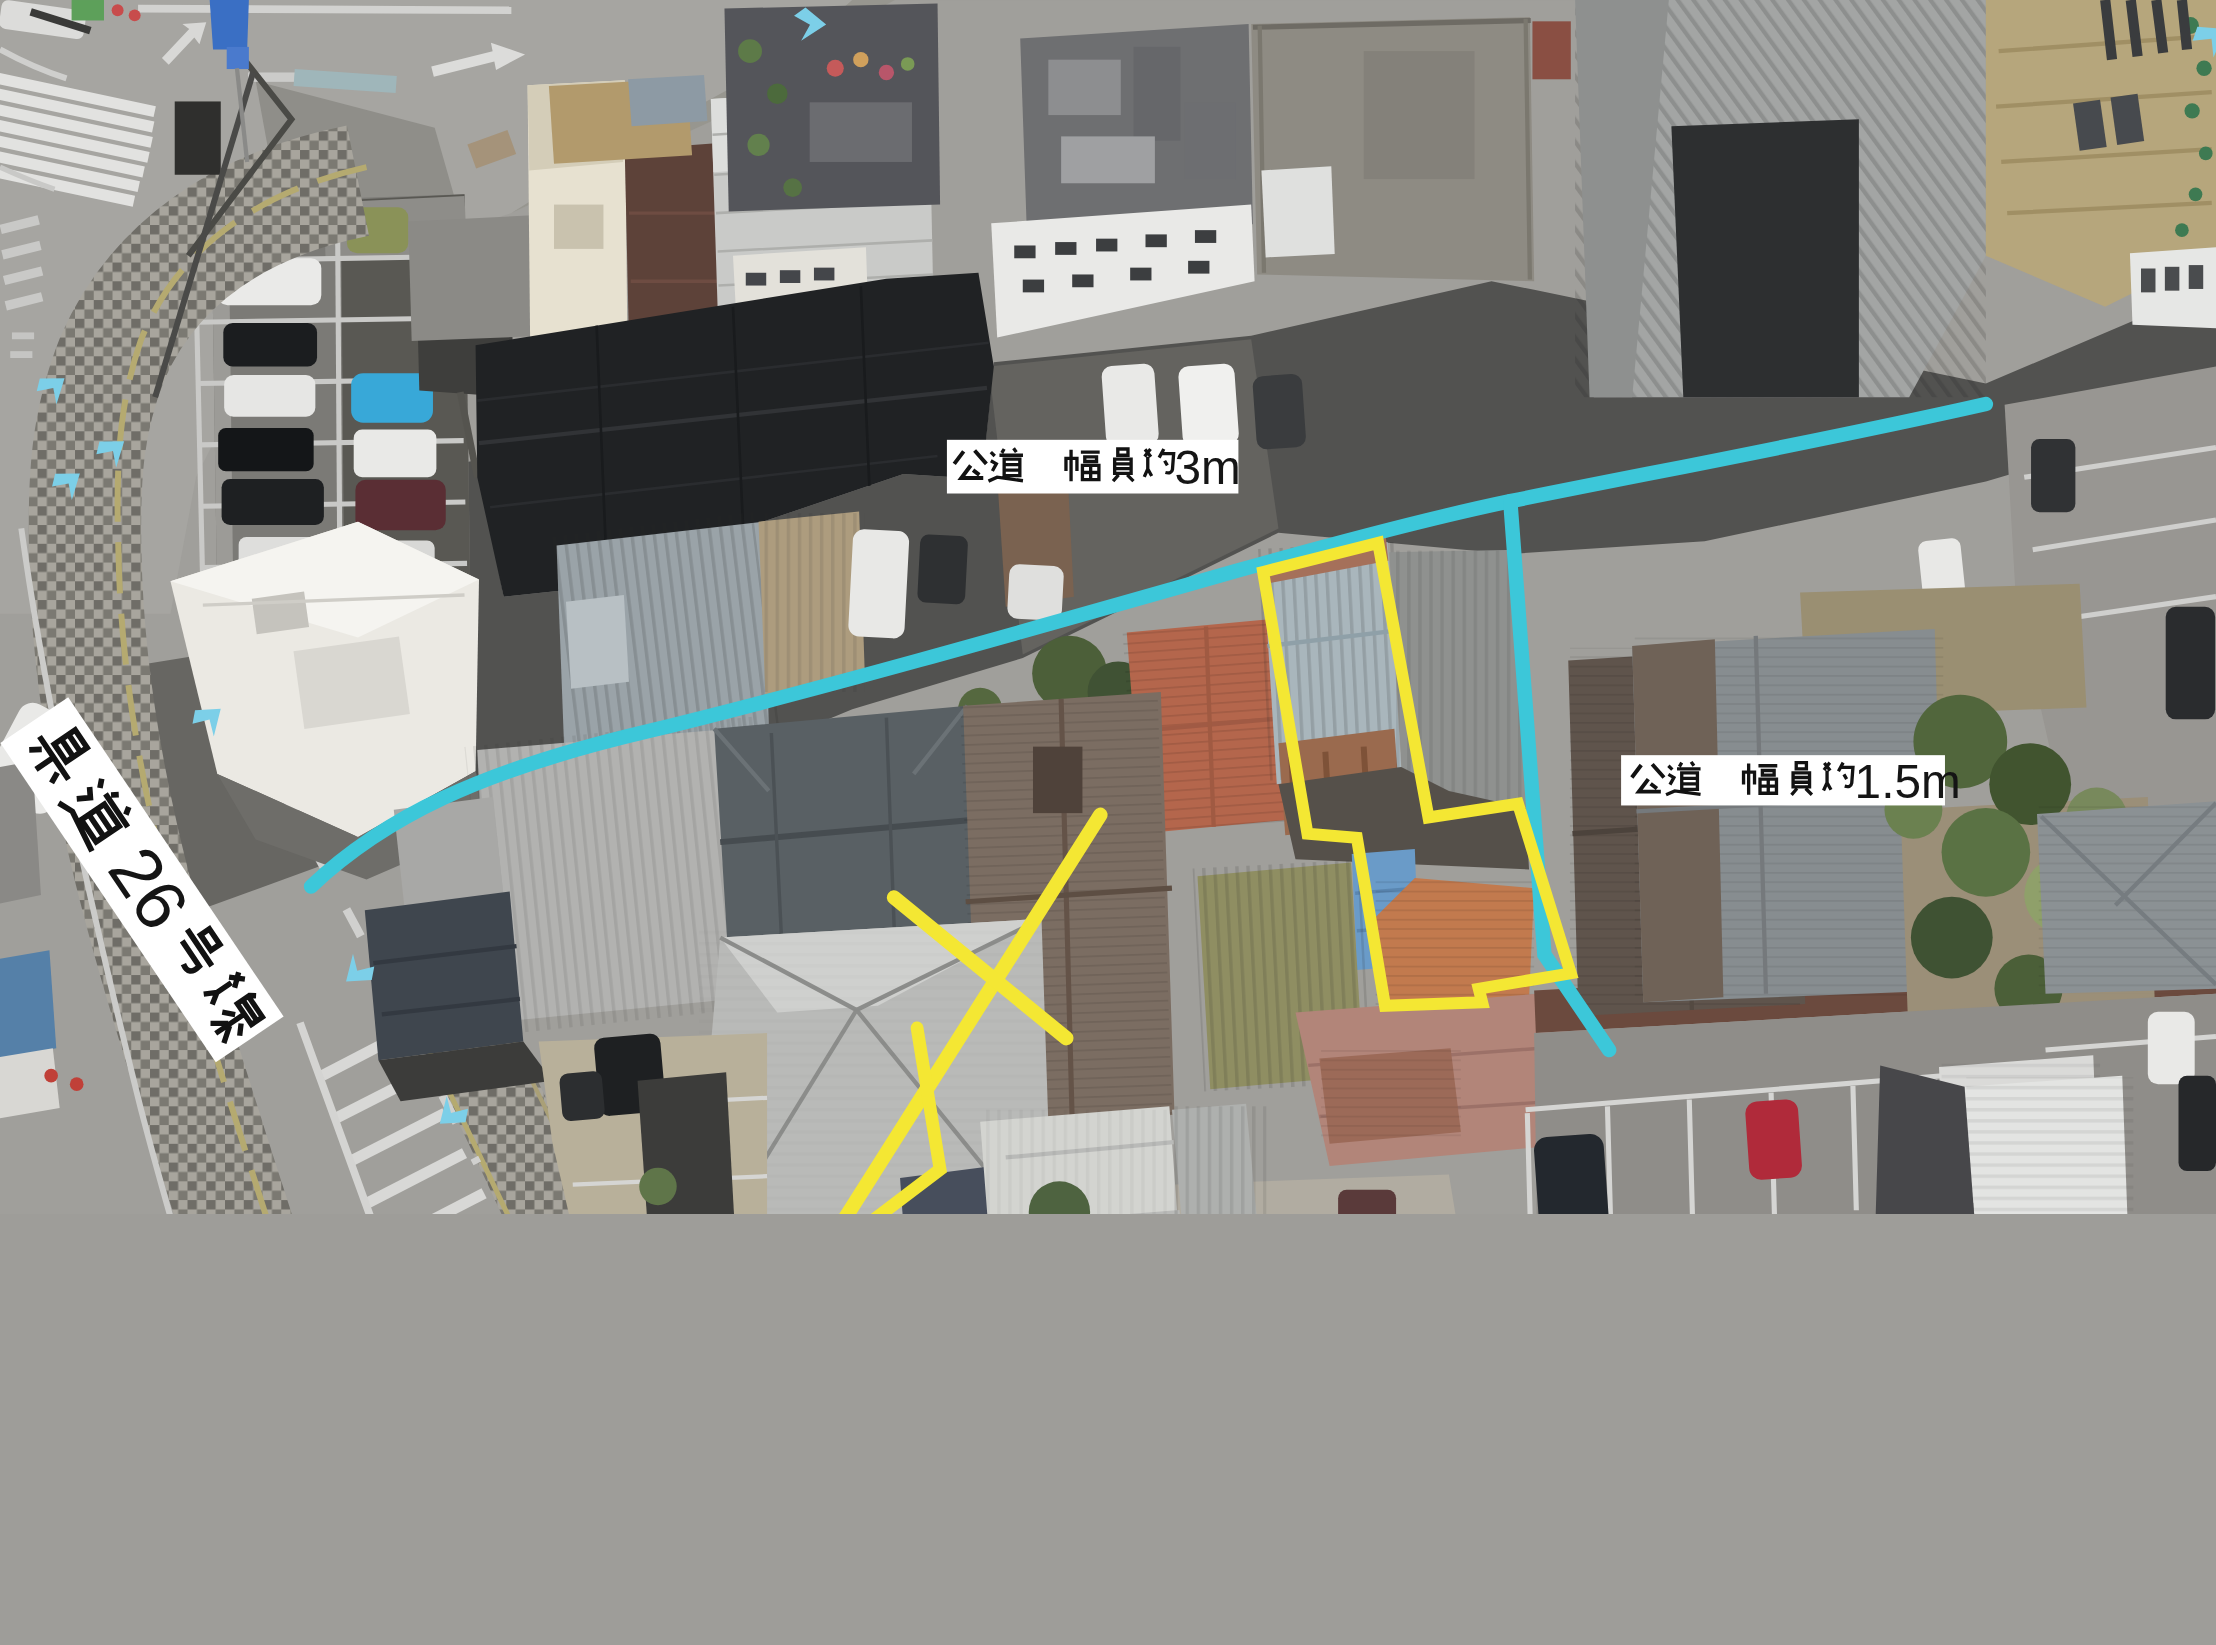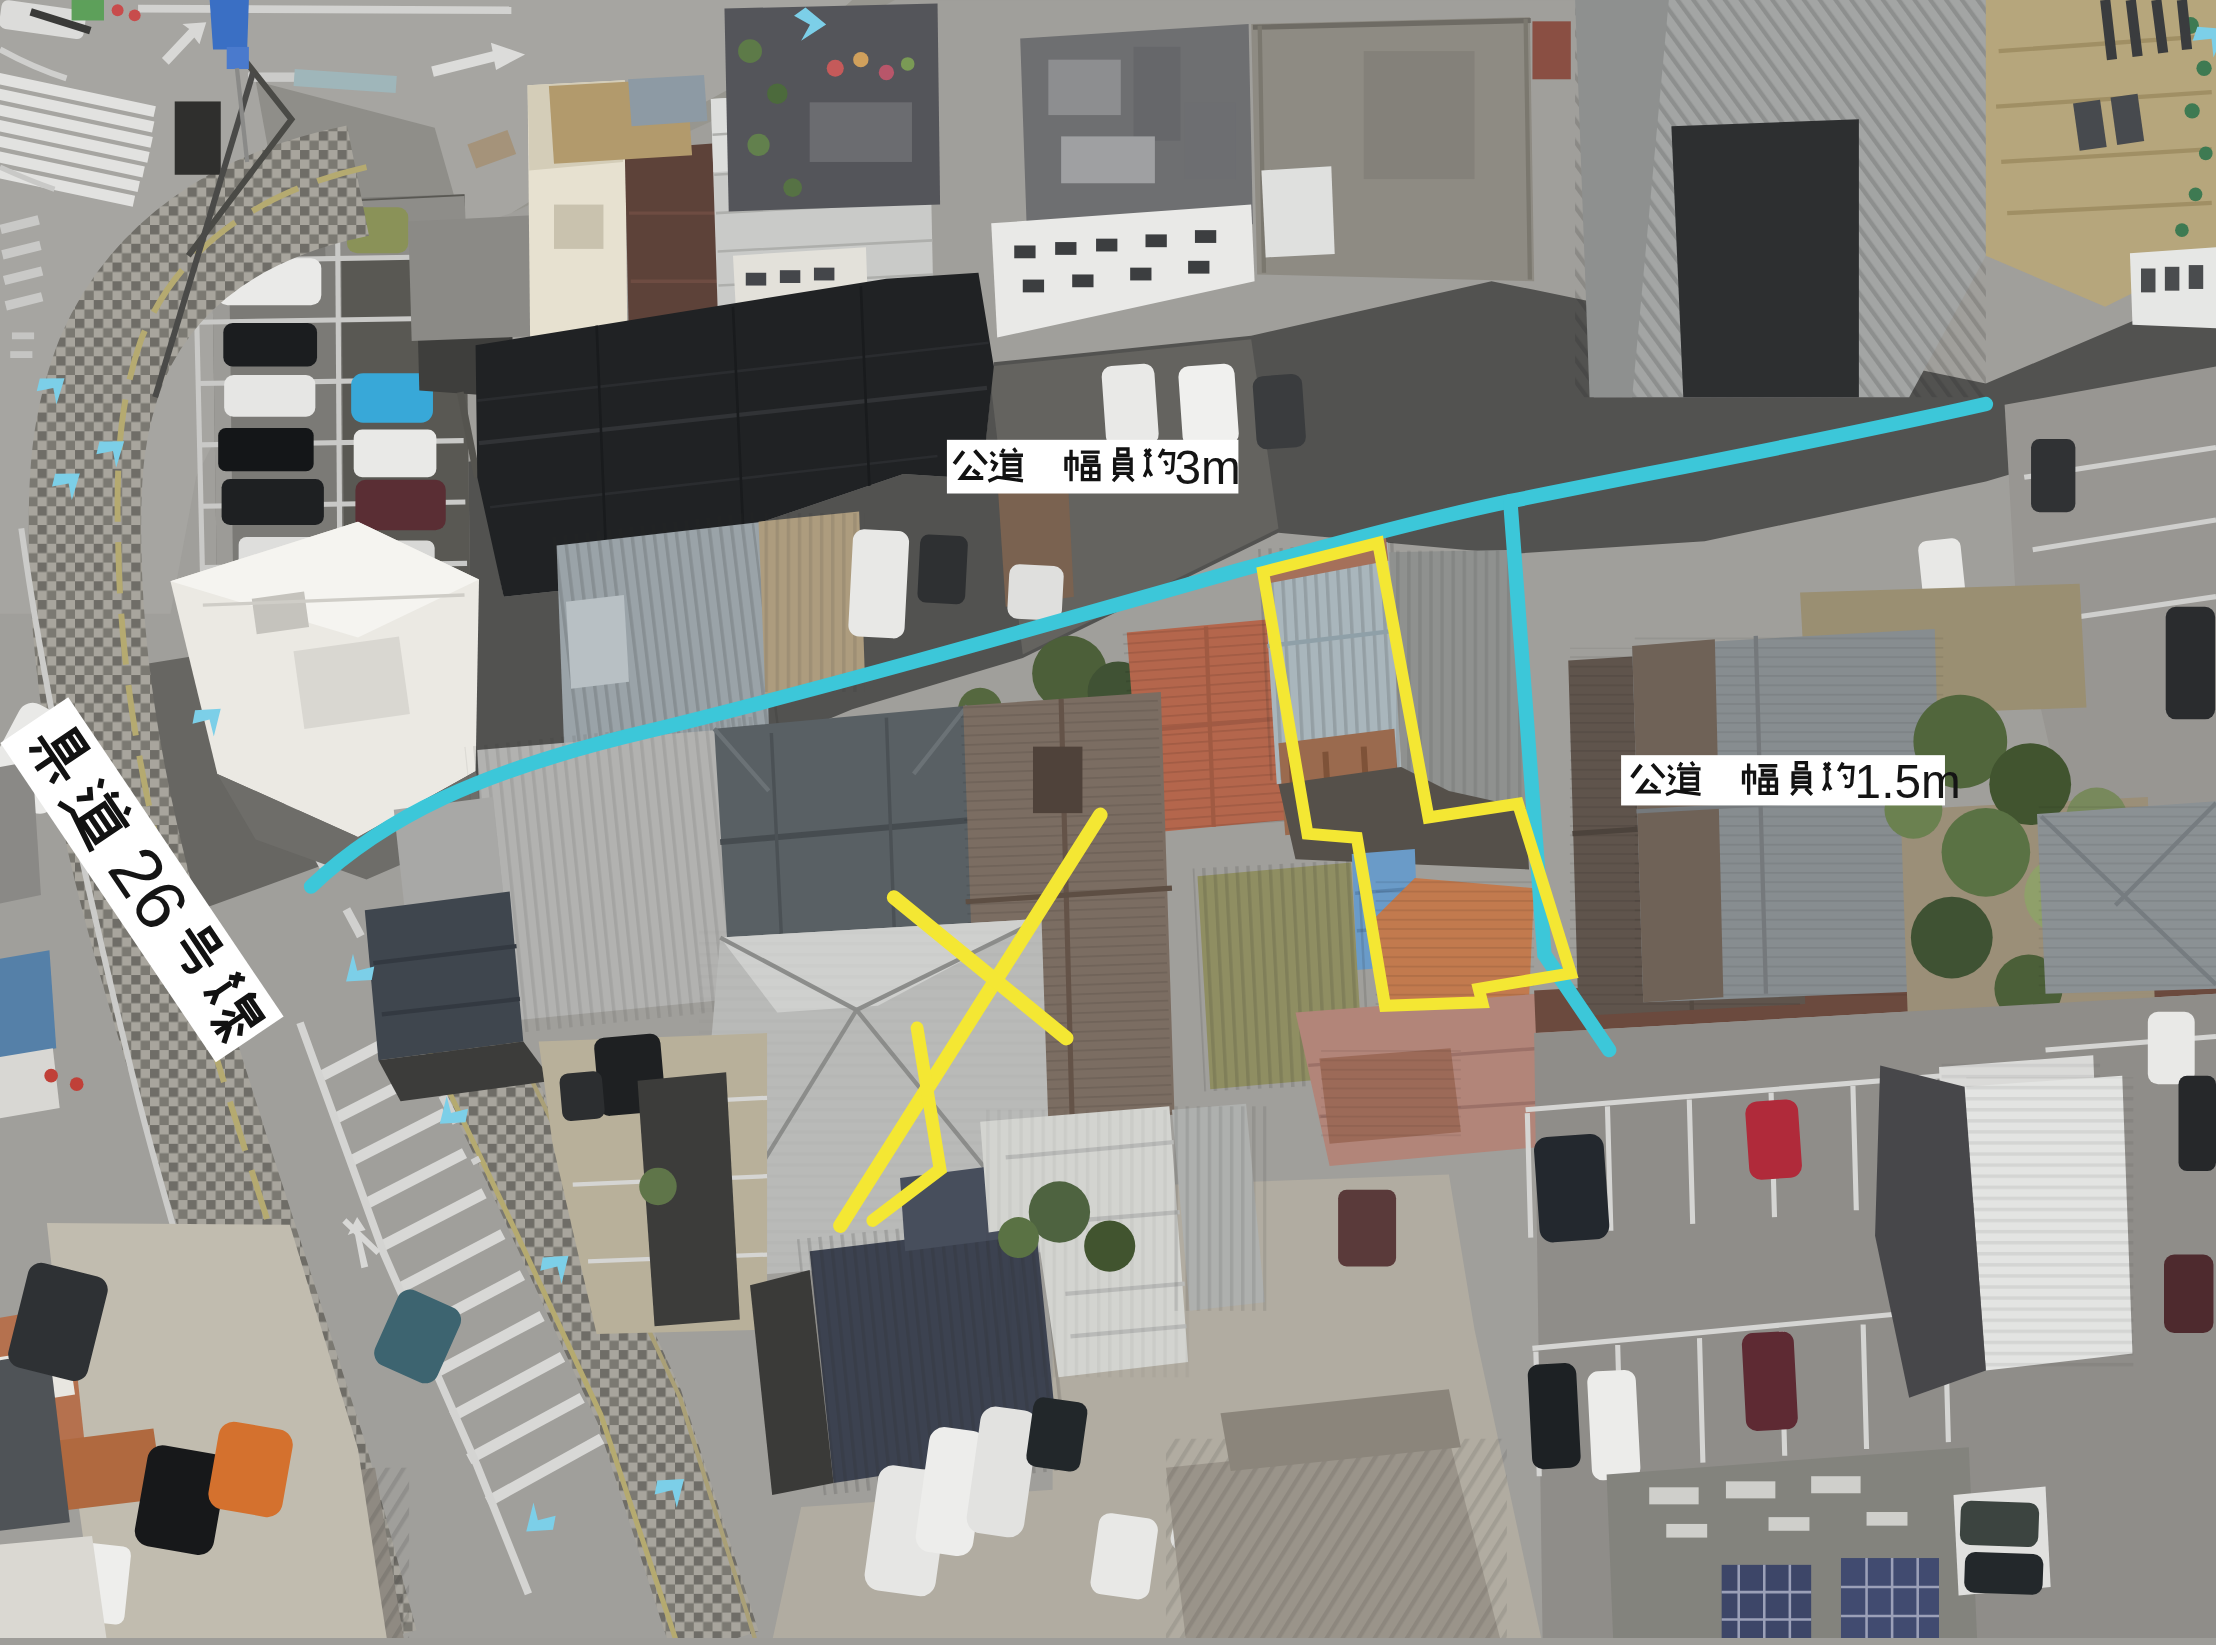--- a/index.html
+++ b/index.html
@@ -1,16 +1,16 @@
 <!DOCTYPE html>
 <html style="font-size:13.6px"><head>
 <meta charset="utf-8">
 <style>
 html,body{margin:0;padding:0;background:#9e9d99;font-family:"Liberation Sans", sans-serif;}
-#stage{position:relative;width:2216px;height:1638px;overflow:hidden;}
+#stage{position:relative;width:2216px;height:1214px;overflow:hidden;}
 svg{display:block;}
 </style>
 </head>
 <body>
 <div id="stage">
 <svg width="2216" height="1645" viewBox="0 0 2600 1930" xmlns="http://www.w3.org/2000/svg">
 <defs>
 <pattern id="chk" width="22" height="22" patternUnits="userSpaceOnUse">
 <rect width="22" height="22" fill="#a8a59d"></rect>
 <rect width="11" height="11" fill="#6f6d67"></rect>

